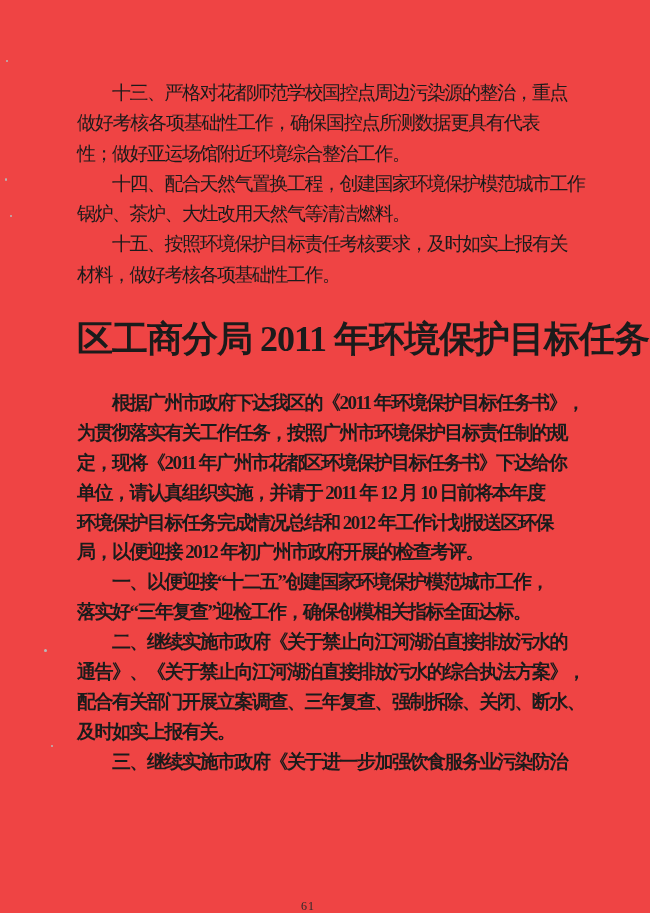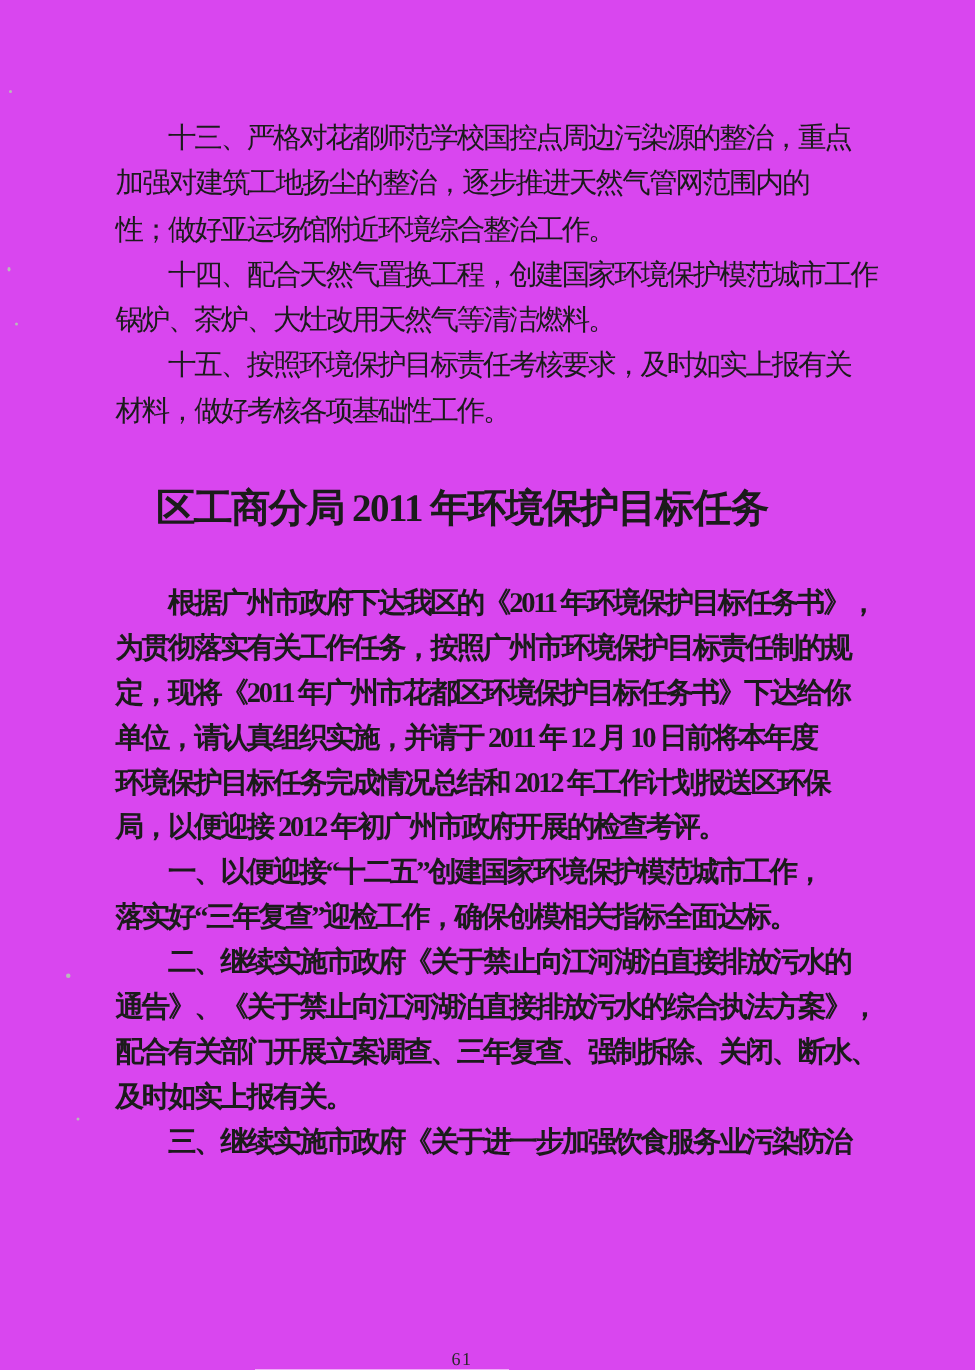--- a/index.html
+++ b/index.html
@@ -4,21 +4,21 @@
 <style>
   html, body {
     margin: 0;
     padding: 0;
     background: #ffffff;
   }
   .page {
     position: relative;
     width: 650px;
     height: 913px;
-    background: #d946ef;
+    background: #ef4444;
     overflow: hidden;
     font-family: "Liberation Serif", "DejaVu Serif", serif;
     color: #1b1b1b;
   }
   .textcol {
     position: absolute;
     left: 77px;
     width: 462px;
   }
   .sec-top { top: 78px; }
@@ -45,21 +45,21 @@
   .line.indent {
     padding-left: 35px;
   }
   .doc-title {
     position: absolute;
     left: 77px;
     top: 320px;
     width: 462px;
     height: 38px;
     line-height: 38px;
-    font-size: 26px;
+    font-size: 36px;
     font-weight: bold;
     letter-spacing: -1px;
     text-align: center;
     white-space: nowrap;
   }
   .page-number {
     position: absolute;
     left: 77px;
     top: 899px;
     width: 462px;
@@ -85,21 +85,21 @@
 <div class="page">
 
   <div class="speck s1"></div>
   <div class="speck s2"></div>
   <div class="speck s3"></div>
   <div class="speck s4"></div>
   <div class="speck s5"></div>
 
   <div class="textcol sec-top">
     <div class="line indent">十三、严格对花都师范学校国控点周边污染源的整治，重点</div>
-    <div class="line">加强对建筑工地扬尘的整治，逐步推进天然气管网范围内的</div>
+    <div class="line">做好考核各项基础性工作，确保国控点所测数据更具有代表</div>
     <div class="line end">性；做好亚运场馆附近环境综合整治工作。</div>
     <div class="line indent">十四、配合天然气置换工程，创建国家环境保护模范城市工作</div>
     <div class="line end">锅炉、茶炉、大灶改用天然气等清洁燃料。</div>
     <div class="line indent">十五、按照环境保护目标责任考核要求，及时如实上报有关</div>
     <div class="line end">材料，做好考核各项基础性工作。</div>
   </div>
 
   <div class="doc-title">区工商分局 2011 年环境保护目标任务</div>
 
   <div class="textcol sec-body">

